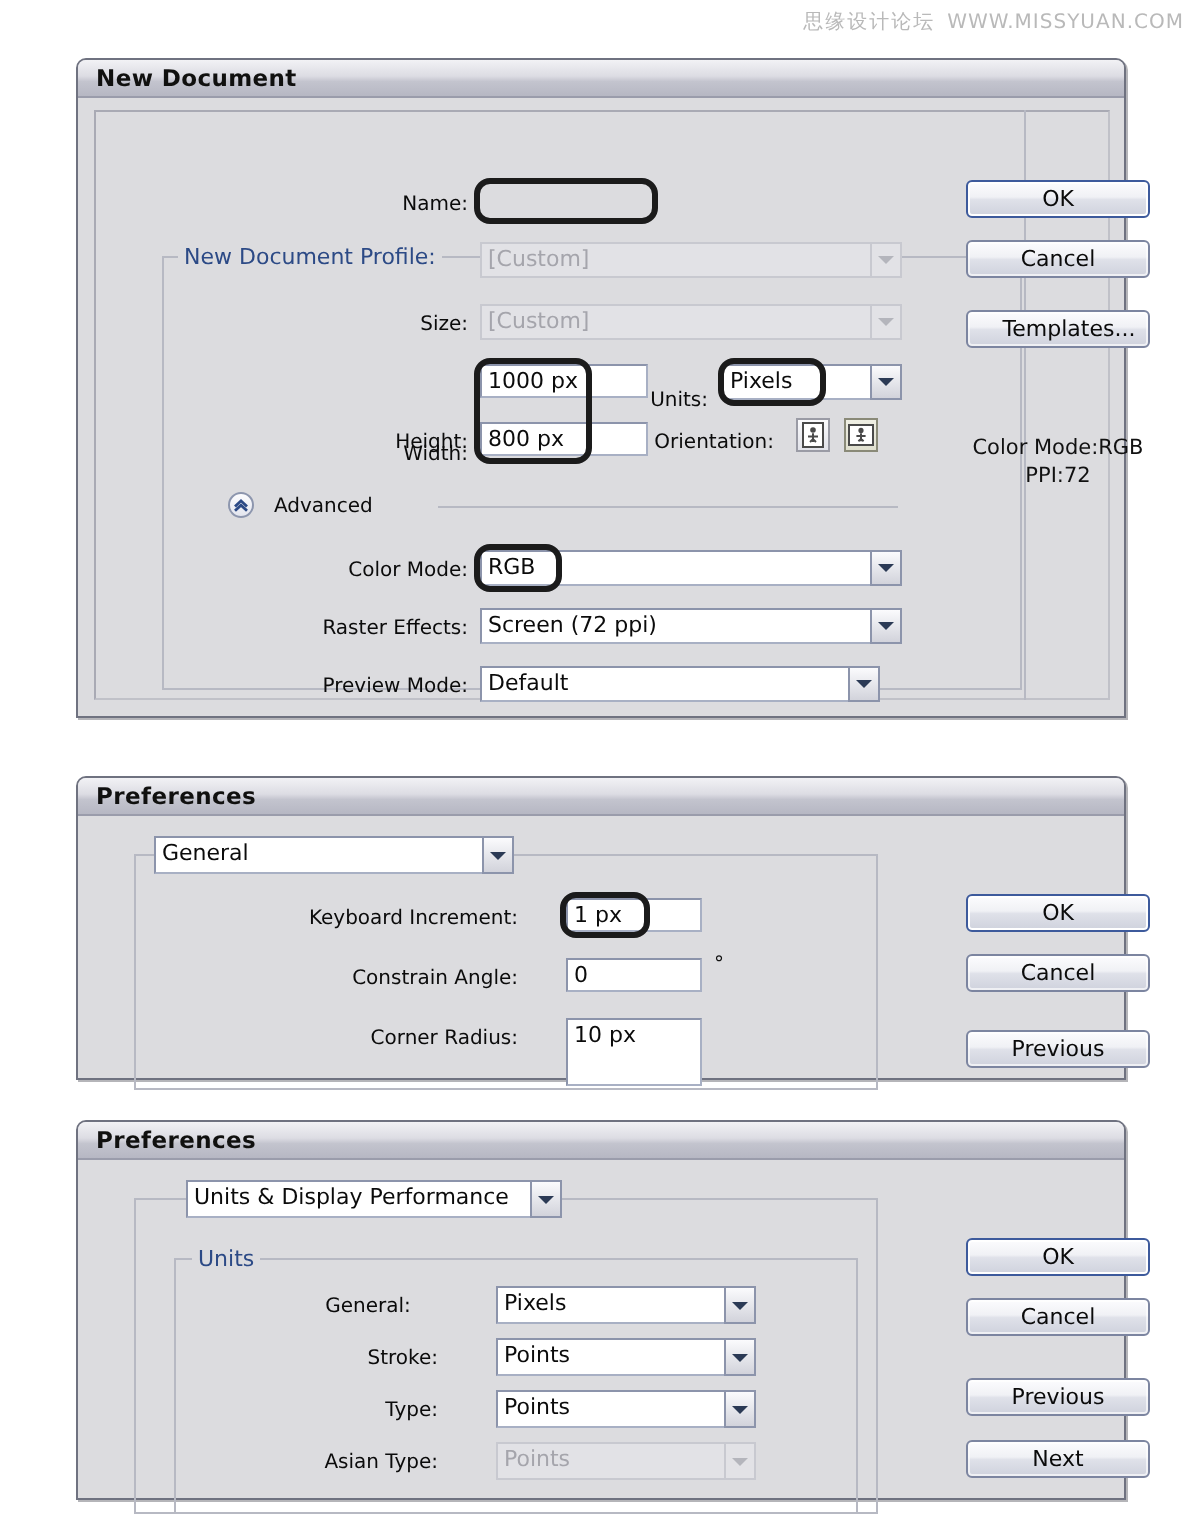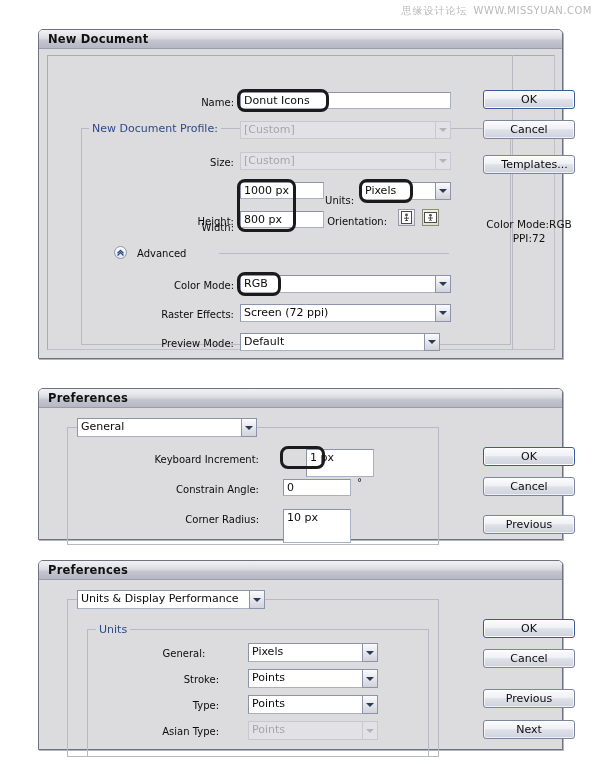--- a/index.html
+++ b/index.html
@@ -254,21 +254,20 @@
 
   <div class="titlebar">
     <span>New Document</span>
   </div>
 
   <div class="dlg-body">
 
     <div class="inner-panel" style="left:8px; top:5px; width:508px; height:295px;"></div>
 
     <div class="lbl" style="left:120px; top:46px; width:75px;">Name:</div>
-    <div class="tfield" style="left:201px; top:42px; width:211px; height:17px; line-height:15px;">Donut Icons</div>
     <div class="hl" style="left:198px; top:39px; width:92px; height:23px;"></div>
 
     <div class="groupbox" style="left:42px; top:78px; width:430px; height:217px;"></div>
     <div class="group-title blue" style="left:50px; top:73px;">New Document Profile:</div>
 
     <div class="combo disabled" style="left:201px; top:71px; width:211px; height:18px;">
       <div class="ctext">[Custom]</div>
       <div class="carrow">
           <span class="chev"></span>
         </div>
@@ -372,21 +371,21 @@
     <div class="groupbox" style="left:28px; top:18px; width:372px; height:118px;"></div>
 
     <div class="combo" style="left:38px; top:9px; width:180px; height:19px;">
       <div class="ctext">General</div>
       <div class="carrow">
           <span class="chev"></span>
         </div>
     </div>
 
     <div class="lbl" style="left:80px; top:44px; width:140px;">Keyboard Increment:</div>
-    <div class="tfield" style="left:244px; top:40px; width:68px; height:28px;margin-left:23px;">1 px</div>
+    <div class="tfield" style="left:244px; top:40px; width:68px; height:17px;">1 px</div>
     <div class="hl" style="left:241px; top:37px; width:45px; height:23px;"></div>
 
     <div class="lbl" style="left:80px; top:74px; width:140px;">Constrain Angle:</div>
     <div class="tfield" style="left:244px; top:70px; width:68px; height:17px;">0</div>
     <div class="degree" style="left:318px; top:68px;">°</div>
 
     <div class="lbl" style="left:80px; top:104px; width:140px;">Corner Radius:</div>
     <div class="tfield" style="left:244px; top:100px; width:68px; height:34px;">10 px</div>
 
     <div class="btn default" style="left:444px; top:38px; width:92px; height:19px;">OK</div>
@@ -399,21 +398,21 @@
 <div class="dialog" style="left:38px; top:560px; width:525px; height:190px;">
 
   <div class="titlebar">
     <span>Preferences</span>
   </div>
 
   <div class="dlg-body">
 
     <div class="groupbox" style="left:28px; top:18px; width:372px; height:158px;"></div>
 
-    <div class="combo" style="left:38px; top:9px; width:188px; height:19px;">
+    <div class="combo" style="left:54px; top:9px; width:188px; height:19px;">
       <div class="ctext">Units &amp; Display Performance</div>
       <div class="carrow">
           <span class="chev"></span>
         </div>
     </div>
 
     <div class="groupbox" style="left:48px; top:48px; width:342px; height:128px;"></div>
     <div class="group-title blue" style="left:57px; top:43px;">Units</div>
 
     <div class="lbl" style="left:110px; top:66px; width:70px;text-align:center;">General:</div>

